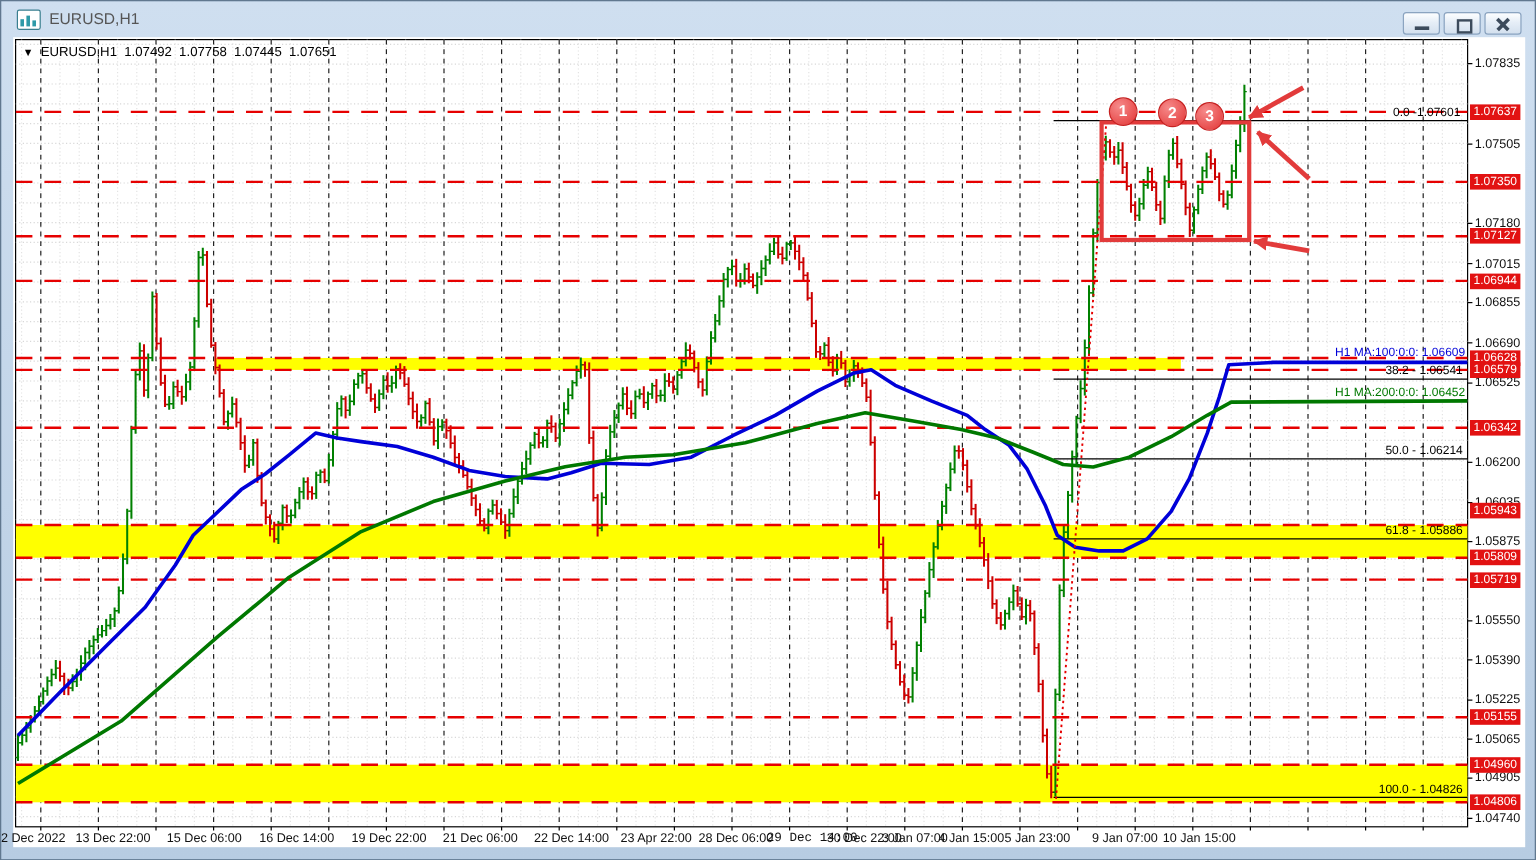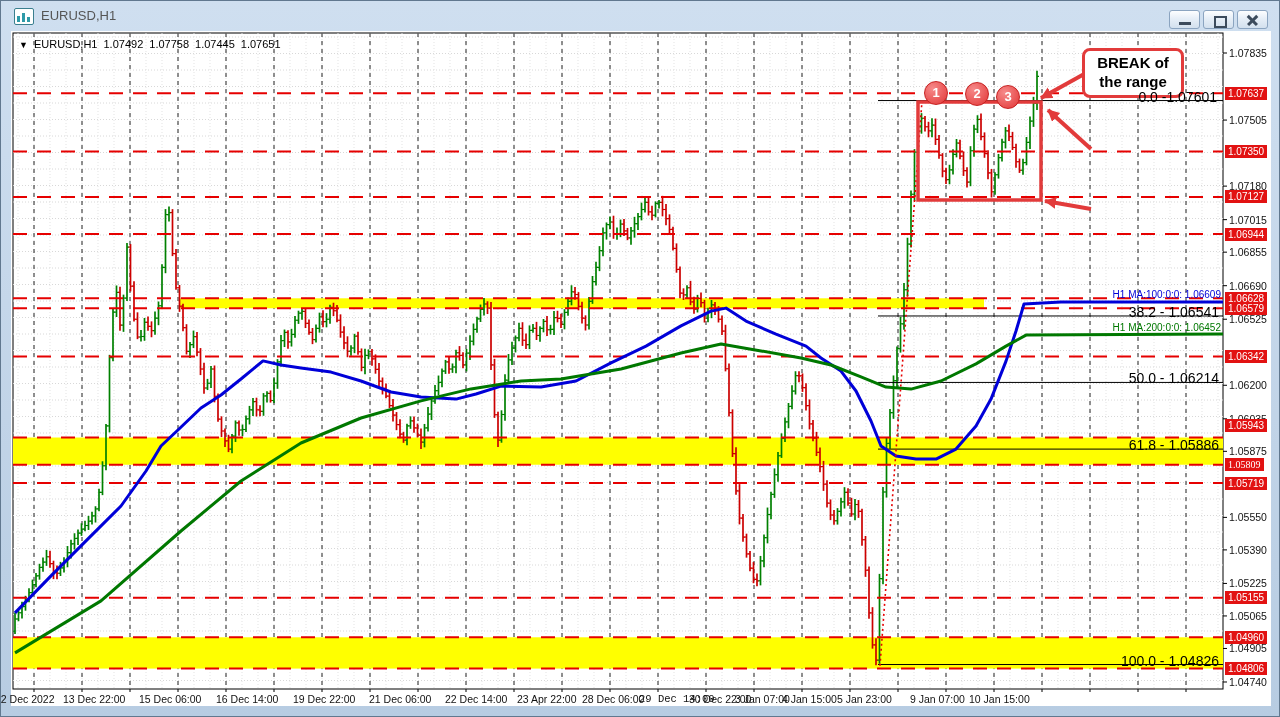--- a/index.html
+++ b/index.html
@@ -21,21 +21,21 @@
   #client{position:absolute;left:10px;top:30px;width:1260px;height:675px;background:#fff;}
   #chart-svg{position:absolute;left:0;top:0;}
   
   .ov{position:absolute;white-space:nowrap;}
   #ohlc-row{left:18px;top:37px;font-size:11px;color:#000;}
   #ohlc-row span{margin-right:6px;}
   #collapse{font-size:9px;margin-right:8px;}
   .pal{font-size:10.5px;color:#111;}                 
   .ptag{font-size:10px;color:#fff;background:#e21212;padding:0 3px;height:13px;line-height:13px;}
   .tlab{font-size:10.5px;color:#111;}                
-  .fiblab{font-size:14px;color:#000;text-align:right;}
+  .fiblab{font-size:10px;color:#000;text-align:right;}
   .malab{font-size:10px;text-align:right;padding-left:23px;}
   .circ{width:22px;height:22px;border-radius:50%;background:radial-gradient(circle at 35% 30%,#f68a8a,#e23535);
         border:1px solid #c62121;color:#fff;font-weight:bold;font-size:13px;text-align:center;line-height:22px;}
   .note{position:absolute;background:#fff;border:3px solid #e23b3b;border-radius:8px;color:#000;
         font-weight:bold;font-size:15px;line-height:1.25;text-align:center;white-space:pre-line;
         display:flex;align-items:center;justify-content:center;padding:4px 6px;box-sizing:border-box;}
 </style>
 </head>
 <body>
 
@@ -1160,22 +1160,20 @@
       <line x1="1041" y1="688" x2="1041" y2="691" stroke="#000"></line>
       <line x1="1089" y1="688" x2="1089" y2="691" stroke="#000"></line>
       <line x1="1137" y1="688" x2="1137" y2="691" stroke="#000"></line>
       <line x1="1185" y1="688" x2="1185" y2="691" stroke="#000"></line>
     </svg>
 
   <div class="ov" id="ohlc-row">
     <span id="collapse">▼</span><span>EURUSD,H1</span><span>1.07492</span><span>1.07758</span><span>1.07445</span><span>1.07651</span>
   </div>
 
-  <div class="note" style="left:1081px;top:47px;width:102px;height:50px">BREAK of
-the range</div>
 
   <div id="overlays">
       <div class="ov pal" style="left: 1228px; top: 46px;">1.07835</div>
       <div class="ov pal" style="left: 1228px; top: 113.066px;">1.07505</div>
       <div class="ov pal" style="left: 1228px; top: 179.116px;">1.07180</div>
       <div class="ov pal" style="left: 1228px; top: 212.649px;">1.07015</div>
       <div class="ov pal" style="left: 1228px; top: 245.165px;">1.06855</div>
       <div class="ov pal" style="left: 1228px; top: 278.698px;">1.06690</div>
       <div class="ov pal" style="left: 1228px; top: 312.231px;">1.06525</div>
       <div class="ov pal" style="left: 1228px; top: 378.281px;">1.06200</div>
@@ -1188,21 +1186,21 @@
       <div class="ov pal" style="left: 1228px; top: 641.464px;">1.04905</div>
       <div class="ov pal" style="left: 1228px; top: 674.997px;">1.04740</div>
       <div class="ov ptag" style="left: 1224px; top: 85.7395px;">1.07637</div>
       <div class="ov ptag" style="left: 1224px; top: 144.067px;">1.07350</div>
       <div class="ov ptag" style="left: 1224px; top: 189.387px;">1.07127</div>
       <div class="ov ptag" style="left: 1224px; top: 226.578px;">1.06944</div>
       <div class="ov ptag" style="left: 1224px; top: 290.799px;">1.06628</div>
       <div class="ov ptag" style="left: 1224px; top: 300.757px;">1.06579</div>
       <div class="ov ptag" style="left: 1224px; top: 348.922px;">1.06342</div>
       <div class="ov ptag" style="left: 1224px; top: 418px; text-align: right;">1.05943</div>
-      <div class="ov ptag" style="left: 1224px; top: 457.244px; font-family: Liberation Serif, serif;">1.05809</div>
+      <div class="ov ptag" style="left: 1224px; top: 457.244px;">1.05809</div>
       <div class="ov ptag" style="left: 1224px; top: 475.535px;">1.05719</div>
       <div class="ov ptag" style="left: 1224px; top: 590.156px;">1.05155</div>
       <div class="ov ptag" style="left: 1224px; top: 629.786px;">1.04960</div>
       <div class="ov ptag" style="left: 1224px; top: 661.084px;">1.04806</div>
       <div class="ov tlab" style="left: -6px; top: 692px;">12 Dec 2022</div>
       <div class="ov tlab" style="left: 62px; top: 692px;">13 Dec 22:00</div>
       <div class="ov tlab" style="left: 138px; top: 692px;">15 Dec 06:00</div>
       <div class="ov tlab" style="left: 215px; top: 692px;">16 Dec 14:00</div>
       <div class="ov tlab" style="left: 292px; top: 692px;">19 Dec 22:00</div>
       <div class="ov tlab" style="left: 368px; top: 692px;">21 Dec 06:00</div>

